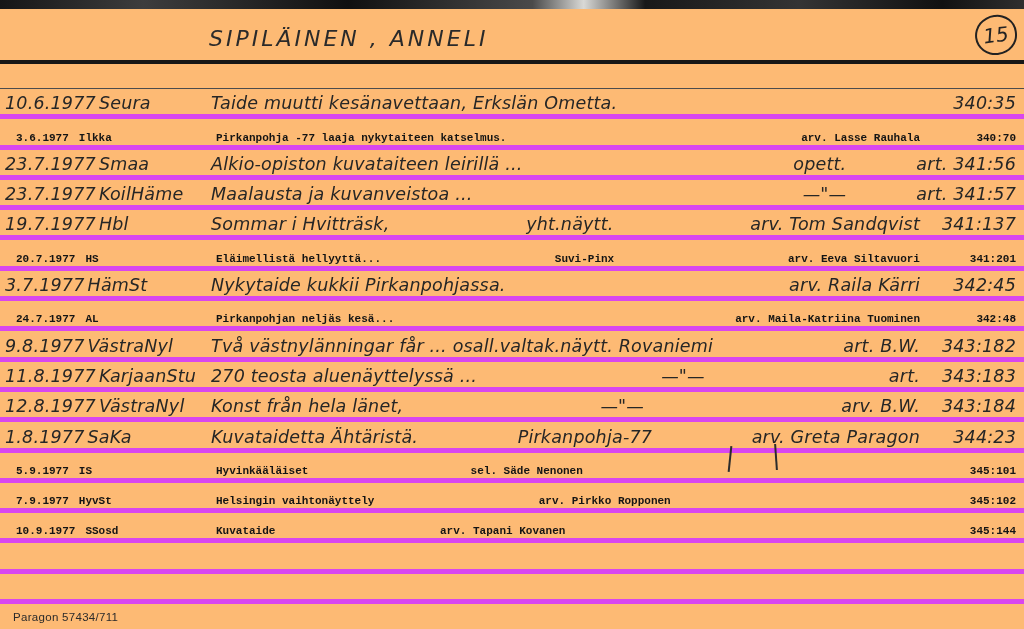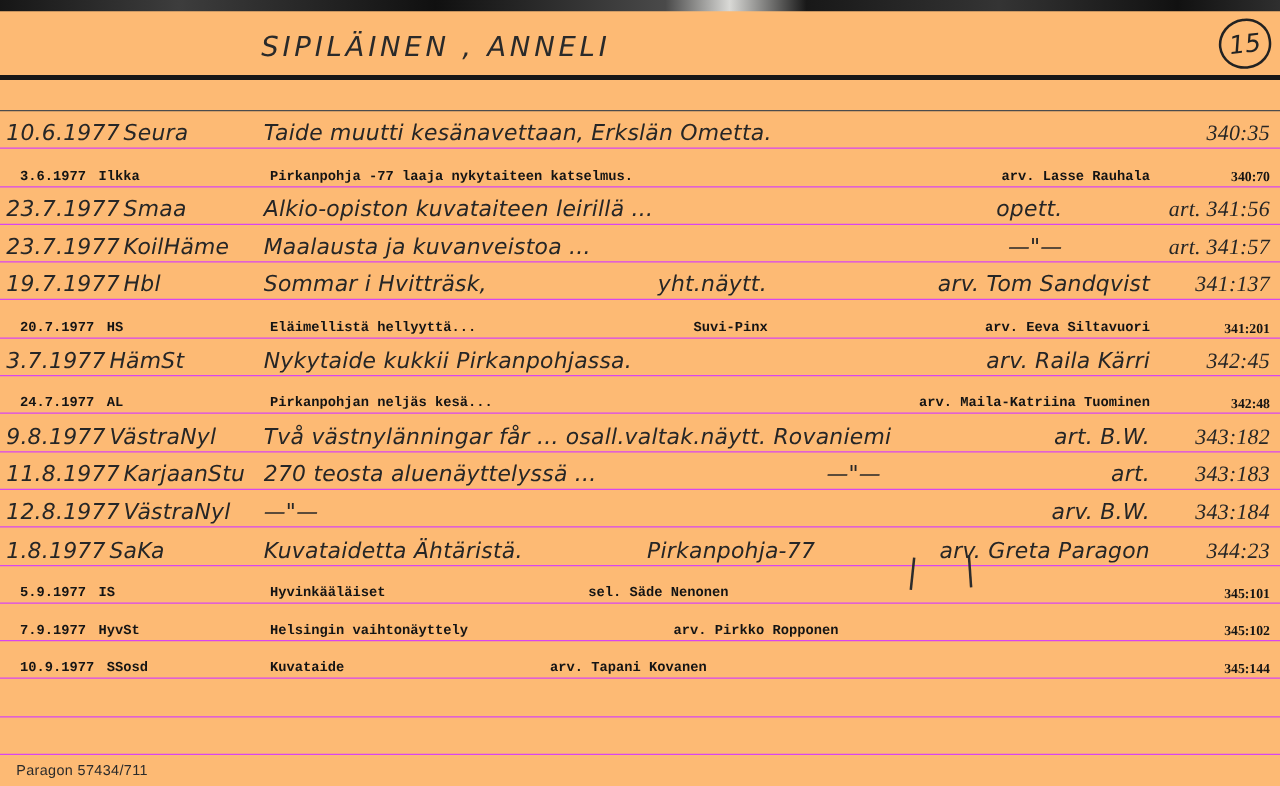--- a/index.html
+++ b/index.html
@@ -36,28 +36,28 @@
     background:#171717;
   }
   
   .entries{
     position:absolute;left:0;right:0;top:88px;
     border-top:1px solid #4c4c4c;
   }
   .row{
     display:flex;align-items:flex-end;
     height:30.3px;box-sizing:border-box;
-    border-bottom:1px solid #d946ef;
+    border-bottom:5px solid #d946ef;
     padding:0 8px 1px 5px;
     white-space:nowrap;
   }
   .row.empty{padding:0;}
   .c-date{flex:none;width:192px;display:flex;align-items:baseline;overflow:visible;}
   .c-main{flex:1;display:flex;justify-content:space-between;align-items:baseline;padding-left:14px;min-width:0;}
-  .c-ref{flex:none;min-width:96px;text-align:right;font-family:Liberation Serif, serif;}
+  .c-ref{flex:none;min-width:96px;text-align:right;}
   .r-note:last-child{margin-right:70px;}
   .r-spacer{flex:none;height:1px;}
   
   .row.hand{font-style:italic;font-size:17.5px;color:#262626;letter-spacing:0.2px;}
   .row.hand .c-date{gap:3px;}
   
   .row.type{
     font-family:"Liberation Mono","DejaVu Sans Mono",monospace;
     font-weight:700;font-size:11px;color:#141414;
     padding-left:16px;
@@ -214,20 +214,21 @@
 
     </span>
     <span class="c-ref">343:183</span>
   </div>
       <div class="row hand">
     <span class="c-date">
       <span class="date">12.8.1977</span>
       <span class="source">VästraNyl</span>
     </span>
     <span class="c-main">
+      <span class="r-title">Konst från hela länet,</span>
       <span class="r-note">—"—</span>
       <span class="r-reviewer">arv. B.W.</span>
 
     </span>
     <span class="c-ref">343:184</span>
   </div>
       <div class="row hand">
     <span class="c-date">
       <span class="date">1.8.1977</span>
       <span class="source">SaKa</span>

